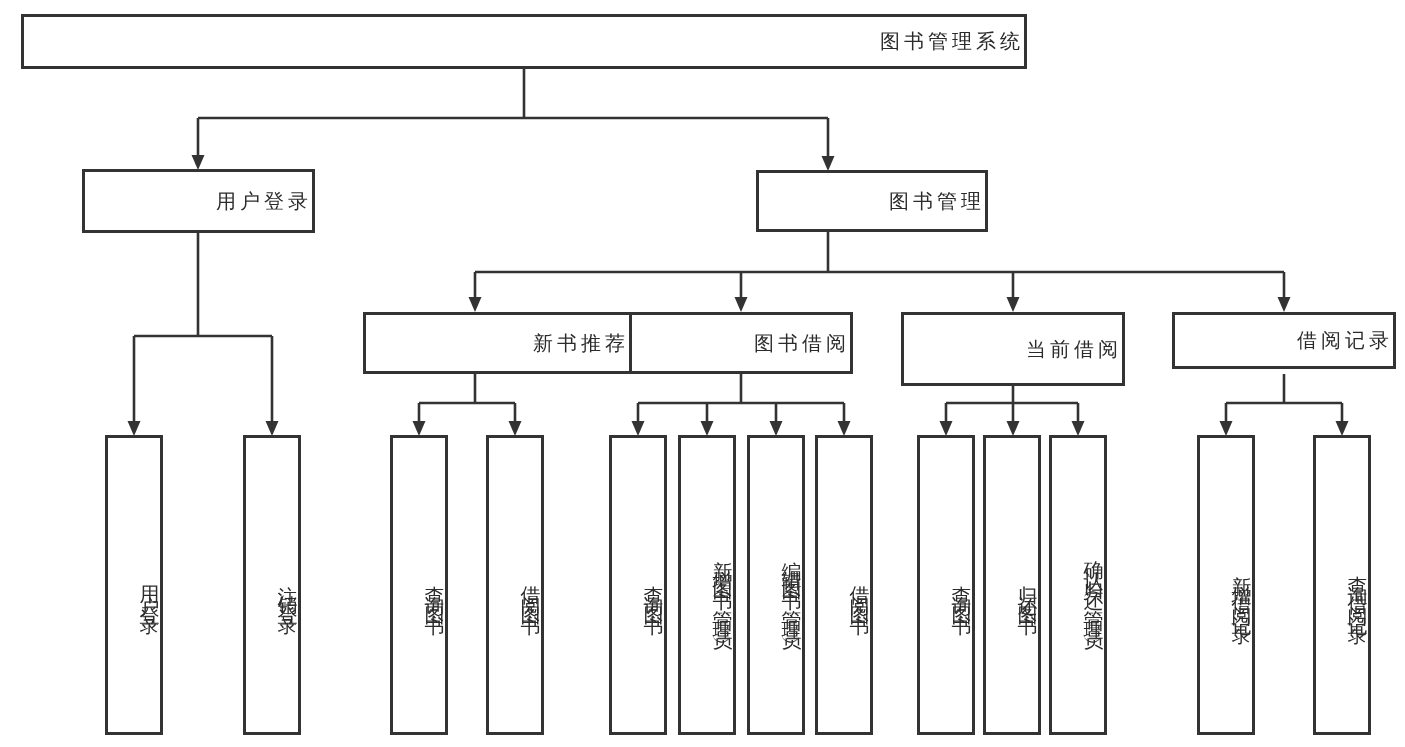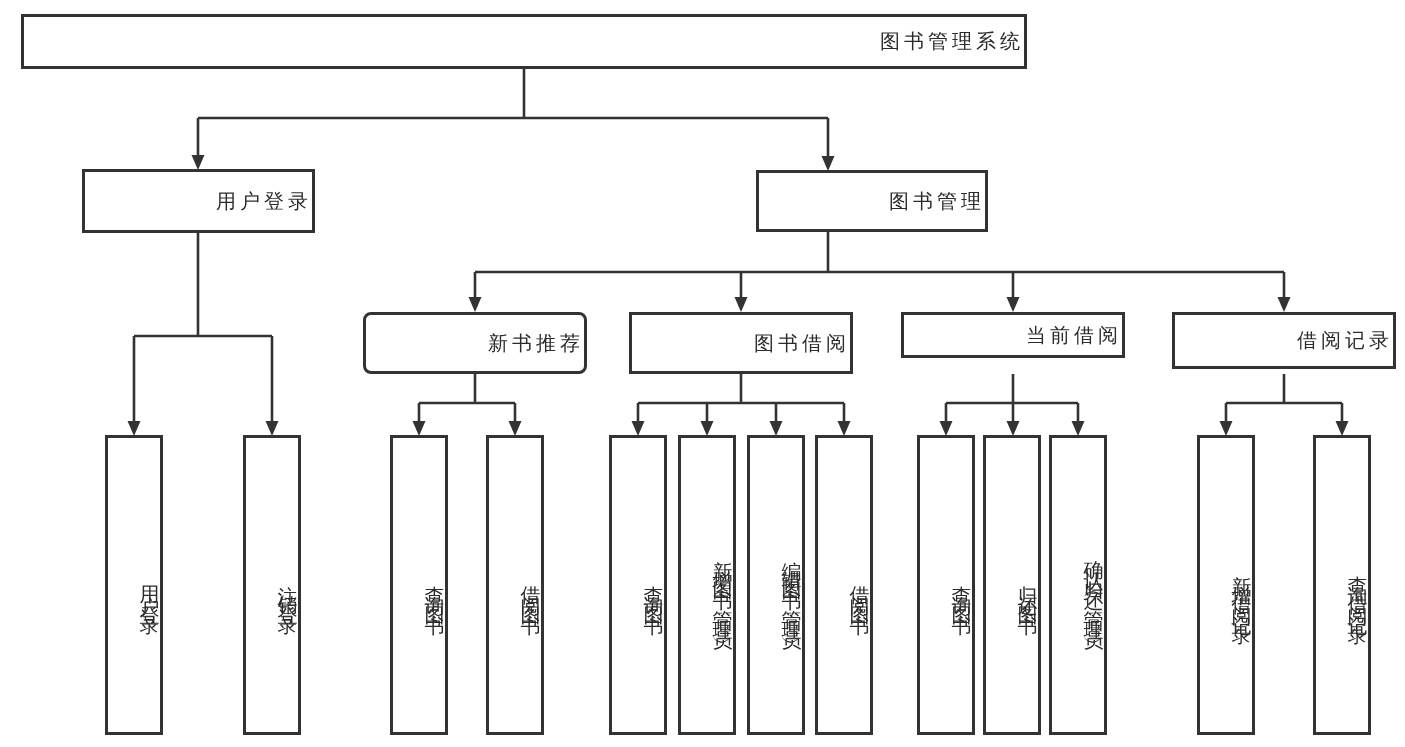--- a/index.html
+++ b/index.html
@@ -99,27 +99,27 @@
     <span class="hlabel">图书管理系统</span>
   </div>
 
   <div class="hbox" style="left:82px;top:169px;width:233px;height:64px;">
     <span class="hlabel">用户登录</span>
   </div>
   <div class="hbox" style="left:712px;top:170px;width:232px;height:62px;margin-left:44px;">
     <span class="hlabel">图书管理</span>
   </div>
 
-  <div class="hbox" style="left:363px;top:312px;width:224px;height:62px;border-radius:8px;">
+  <div class="hbox" style="left:363px;top:312px;width:269px;height:62px;">
     <span class="hlabel">新书推荐</span>
   </div>
   <div class="hbox" style="left:629px;top:312px;width:224px;height:62px;">
     <span class="hlabel">图书借阅</span>
   </div>
-  <div class="hbox" style="left:901px;top:312px;width:224px;height:46px;">
+  <div class="hbox" style="left:901px;top:312px;width:224px;height:74px;">
     <span class="hlabel">当前借阅</span>
   </div>
   <div class="hbox" style="left:1172px;top:312px;width:224px;height:57px;">
     <span class="hlabel">借阅记录</span>
   </div>
 
   <div class="vbox" style="left:105px;top:435px;width:58px;height:300px;">
     <span class="vlabel">用户登录</span>
   </div>
   <div class="vbox" style="left:243px;top:435px;width:58px;height:300px;">

